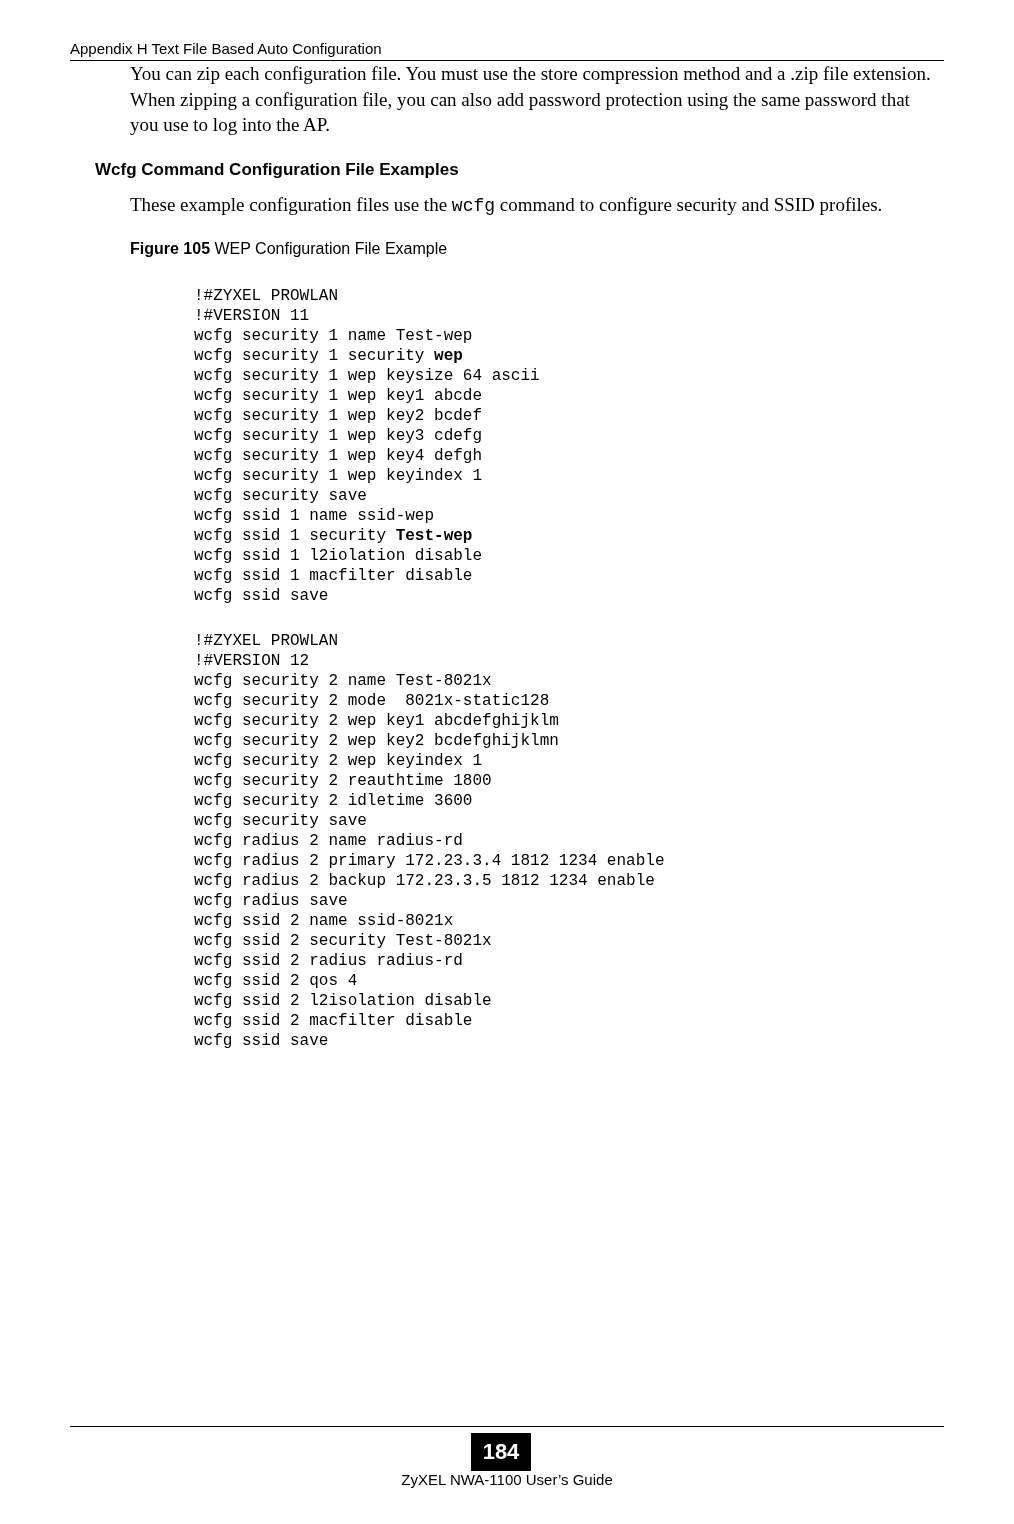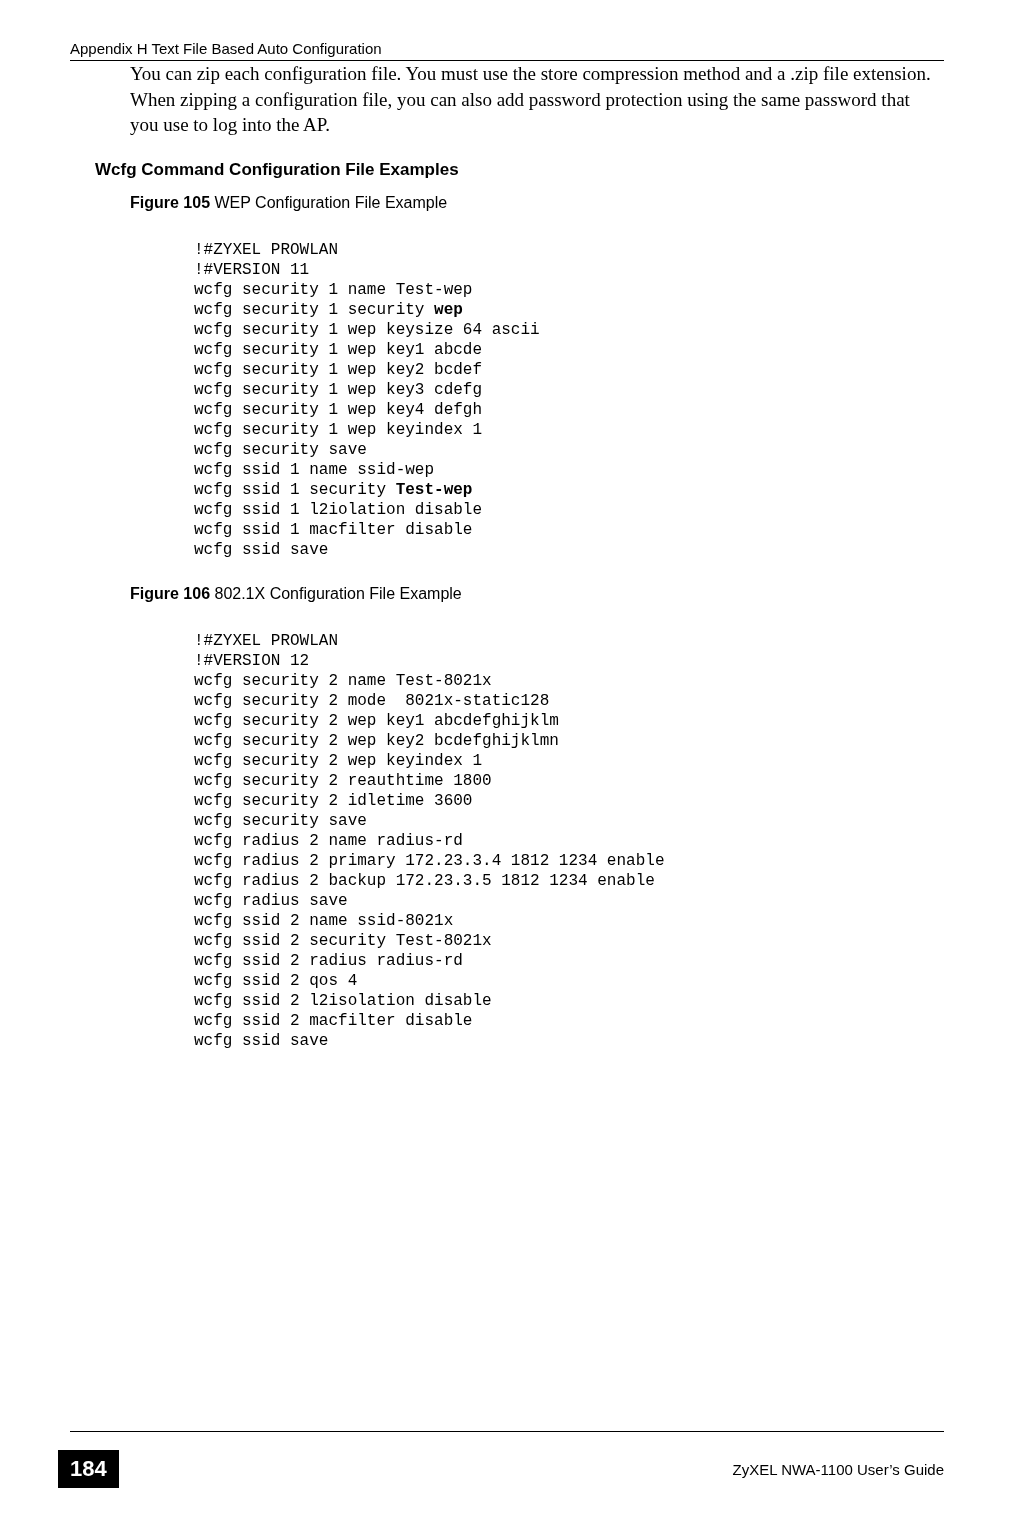--- a/index.html
+++ b/index.html
@@ -61,24 +61,25 @@
   }
   .footer {
     position: absolute;
     bottom: 36px;
     left: 0;
     width: 1014px;
     padding: 0 70px;
   }
   .footer-line {
     border-top: 1.5px solid #000;
-    padding-top: 18px;
+    padding-top: 6px;
     display: flex;
     justify-content: space-between;
     align-items: center;
+    flex-direction: column;
   }
   .page-num-box {
     background: #000;
     color: #fff;
     font-family: Arial, Helvetica, sans-serif;
     font-weight: bold;
     font-size: 22px;
     padding: 6px 12px;
     margin-left: -12px;
   }
@@ -92,20 +93,23 @@
 
 <div class="header-line">
   <span class="header-text">Appendix H Text File Based Auto Configuration</span>
 </div>
 
 <div class="content">
   <p class="para">You can zip each configuration file. You must use the store compression method and a .zip file extension. When zipping a configuration file, you can also add password protection using the same password that you use to log into the AP.</p>
 
   <div class="h2">Wcfg Command Configuration File Examples</div>
 
+  <p class="para">
+    <span>These example configuration files use the </span><span class="mono-inline">wcfg</span><span> command to configure security and SSID profiles.</span>
+  </p>
 
   <div class="figure-label">
     <span class="bold">Figure 105</span><span>   WEP Configuration File Example</span>
   </div>
 
   <div class="code-block"><span>!#ZYXEL PROWLAN</span>
 <span>!#VERSION 11</span>
 <span>wcfg security 1 name Test-wep</span>
 <span>wcfg security 1 security </span><span class="bold">wep</span>
 <span>wcfg security 1 wep keysize 64 ascii</span>
@@ -114,23 +118,20 @@
 <span>wcfg security 1 wep key3 cdefg</span>
 <span>wcfg security 1 wep key4 defgh</span>
 <span>wcfg security 1 wep keyindex 1</span>
 <span>wcfg security save</span>
 <span>wcfg ssid 1 name ssid-wep</span>
 <span>wcfg ssid 1 security </span><span class="bold">Test-wep</span>
 <span>wcfg ssid 1 l2iolation disable</span>
 <span>wcfg ssid 1 macfilter disable</span>
 <span>wcfg ssid save</span></div>
 
-  <div class="figure-label">
-    <span class="bold">Figure 106</span><span>   802.1X Configuration File Example</span>
-  </div>
 
   <div class="code-block">!#ZYXEL PROWLAN
 !#VERSION 12
 wcfg security 2 name Test-8021x
 wcfg security 2 mode  8021x-static128
 wcfg security 2 wep key1 abcdefghijklm
 wcfg security 2 wep key2 bcdefghijklmn
 wcfg security 2 wep keyindex 1
 wcfg security 2 reauthtime 1800
 wcfg security 2 idletime 3600

